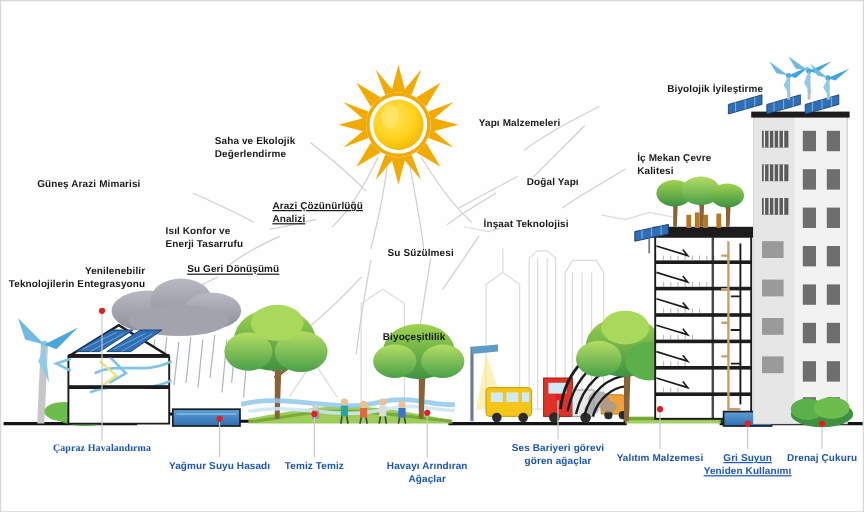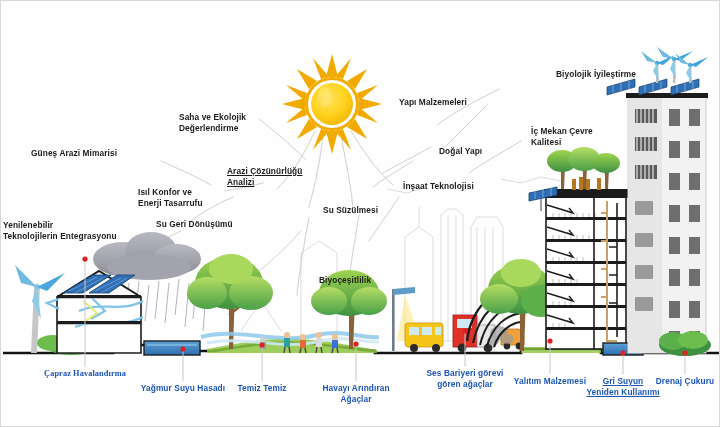--- a/index.html
+++ b/index.html
@@ -440,25 +440,25 @@
         <circle cx="549" cy="340" r="2.6" fill="#e02020"></circle>
         <line x1="622" y1="352" x2="622" y2="373" stroke="#c9c9c9" stroke-width="1"></line>
         <circle cx="622" cy="352" r="2.6" fill="#e02020"></circle>
         <line x1="684" y1="352" x2="684" y2="373" stroke="#c9c9c9" stroke-width="1"></line>
         <circle cx="684" cy="352" r="2.6" fill="#e02020"></circle>
       </g>
   </svg>
 
   <div id="toplabels">
       <div class="lbl" style="left: 30px; top: 147px; width: 115px;">Güneş Arazi Mimarisi</div>
-      <div class="lbl" style="left: 2px; top: 219px; width: 118px;">Yenilenebilir
+      <div class="lbl" style="left: 2px; top: 219px; width: 118px; text-align: right;">Yenilenebilir
 Teknolojilerin Entegrasyonu</div>
       <div class="lbl" style="left: 137px; top: 186px; width: 85px;">Isıl Konfor ve
 Enerji Tasarrufu</div>
-      <div class="lbl" style="left: 155px; top: 218px; width: 92px;">Su Geri Dönüşümü</div>
+      <div class="lbl" style="left: 155px; top: 218px; width: 92px; text-decoration: underline;">Su Geri Dönüşümü</div>
       <div class="lbl" style="left: 178px; top: 111px; width: 90px;">Saha ve Ekolojik
 Değerlendirme</div>
       <div class="lbl" style="left: 226px; top: 165px; width: 95px; text-decoration: underline;">Arazi Çözünürlüğü
 Analizi</div>
       <div class="lbl" style="left: 322px; top: 204px; width: 70px;">Su Süzülmesi</div>
       <div class="lbl" style="left: 272px; top: 274px; width: 70px; padding-left: 46px;">Biyoçeşitlilik</div>
       <div class="lbl" style="left: 398px; top: 96px; width: 88px;">Yapı Malzemeleri</div>
       <div class="lbl" style="left: 438px; top: 145px; width: 55px;">Doğal Yapı</div>
       <div class="lbl" style="left: 402px; top: 180px; width: 88px;">İnşaat Teknolojisi</div>
       <div class="lbl" style="left: 510px; top: 68px; width: 100px; margin-left: 45px;">Biyolojik İyileştirme</div>

